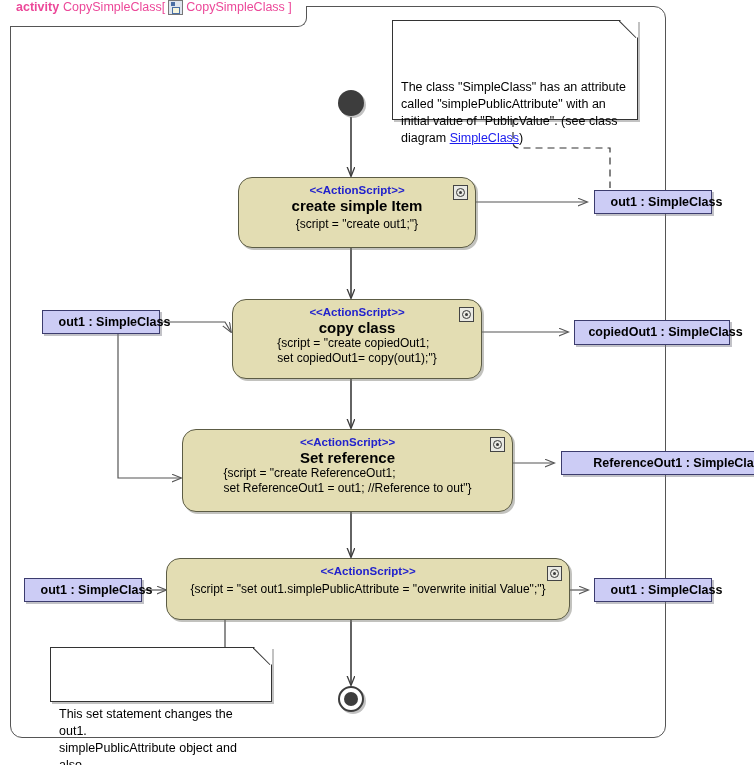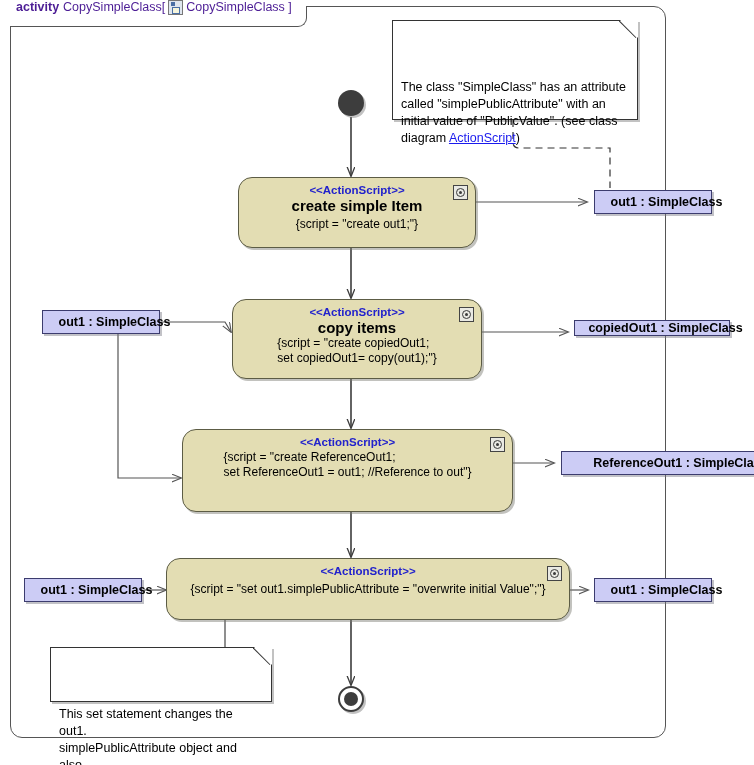--- a/index.html
+++ b/index.html
@@ -37,21 +37,21 @@
     top: 6px;
     height: 20px;
     padding: 1px 14px 19px 6px;
     background: #ffffff;
     border: 1px solid #555;
     border-top: none;
     border-left: none;
     border-radius: 0 0 9px 0;
     box-sizing: border-box;
     font-size: 12.5px;
-    color: #4c1d95;
+    color: #ec4899;
     white-space: nowrap;
     display: flex;
     align-items: center;
     line-height: 1;
   }
   .frame-tab .kw { font-weight: bold; margin-right: 4px; }
   .frame-tab .tab-icon {
     display: inline-block;
     width: 13px; height: 13px;
     margin: 0 3px;
@@ -270,21 +270,21 @@
       <path d="M513,120 L513,142 Q513,148 519,148 L610,148 L610,188"></path>
     </g>
     <g stroke="#333" stroke-width="1.1" fill="none">
       <path d="M225,620 L225,650"></path>
     </g>
   </svg>
 
   <div class="note" style="left:392px; top:20px; width:246px; height:100px;">
     <span class="fold"></span>
     <span class="fold-edge"></span>
-    <span>The class "SimpleClass" has an attribute called "simplePublicAttribute" with an initial value of "PublicValue". (see class diagram </span><a class="link" href="#">ActionScript</a><span>)</span>
+    <span>The class "SimpleClass" has an attribute called "simplePublicAttribute" with an initial value of "PublicValue". (see class diagram </span><a class="link" href="#">SimpleClass</a><span>)</span>
   </div>
 
   <div class="note" style="left:50px; top:647px; width:222px; height:55px;">
     <span class="fold"></span>
     <span class="fold-edge"></span>
     <span>This set statement changes the out1.
 simplePublicAttribute object and also
 ReferenceOut1 simplePublicAttribute
 as this object has an reference to out1.</span>
   </div>
@@ -294,44 +294,45 @@
 
   <div class="action" style="left:238px; top:177px; width:238px; height:71px;">
     <div class="stereo">&lt;&lt;ActionScript&gt;&gt;</div>
     <div class="aname">create simple Item</div>
     <div class="script center">{script = "create out1;"}</div>
     <span class="node-icon"></span>
   </div>
 
   <div class="action" style="left:232px; top:299px; width:250px; height:80px;">
     <div class="stereo">&lt;&lt;ActionScript&gt;&gt;</div>
-    <div class="aname">copy items</div>
+    <div class="aname">copy class</div>
     <div class="script">{script = "create copiedOut1;
 set copiedOut1= copy(out1);"}</div>
     <span class="node-icon"></span>
   </div>
 
   <div class="action" style="left:182px; top:429px; width:331px; height:83px;">
     <div class="stereo">&lt;&lt;ActionScript&gt;&gt;</div>
+    <div class="aname">Set reference</div>
     <div class="script">{script = "create ReferenceOut1;
 set ReferenceOut1 = out1; //Reference to out"}</div>
     <span class="node-icon"></span>
   </div>
 
   <div class="action" style="left:166px; top:558px; width:404px; height:62px;">
     <div class="stereo">&lt;&lt;ActionScript&gt;&gt;</div>
     <div class="script center">{script = "set out1.simplePublicAttribute = "overwrite initial Value";"}</div>
     <span class="node-icon"></span>
   </div>
 
   <div class="objnode" style="left:42px; top:310px; width:118px; height:24px;">out1 : SimpleClass</div>
 
   <div class="objnode" style="left:24px; top:578px; width:118px; height:24px;">out1 : SimpleClass</div>
 
   <div class="objnode" style="left:594px; top:190px; width:118px; height:24px;">out1 : SimpleClass</div>
 
-  <div class="objnode" style="left:574px; top:320px; width:156px; height:16px;">copiedOut1 : SimpleClass</div>
+  <div class="objnode" style="left:574px; top:320px; width:156px; height:25px;">copiedOut1 : SimpleClass</div>
 
   <div class="objnode" style="left:561px; top:451px; width:212px; height:24px;">ReferenceOut1 : SimpleClass</div>
 
   <div class="objnode" style="left:594px; top:578px; width:118px; height:24px;">out1 : SimpleClass</div>
 
 </div>
 
 </body></html>

